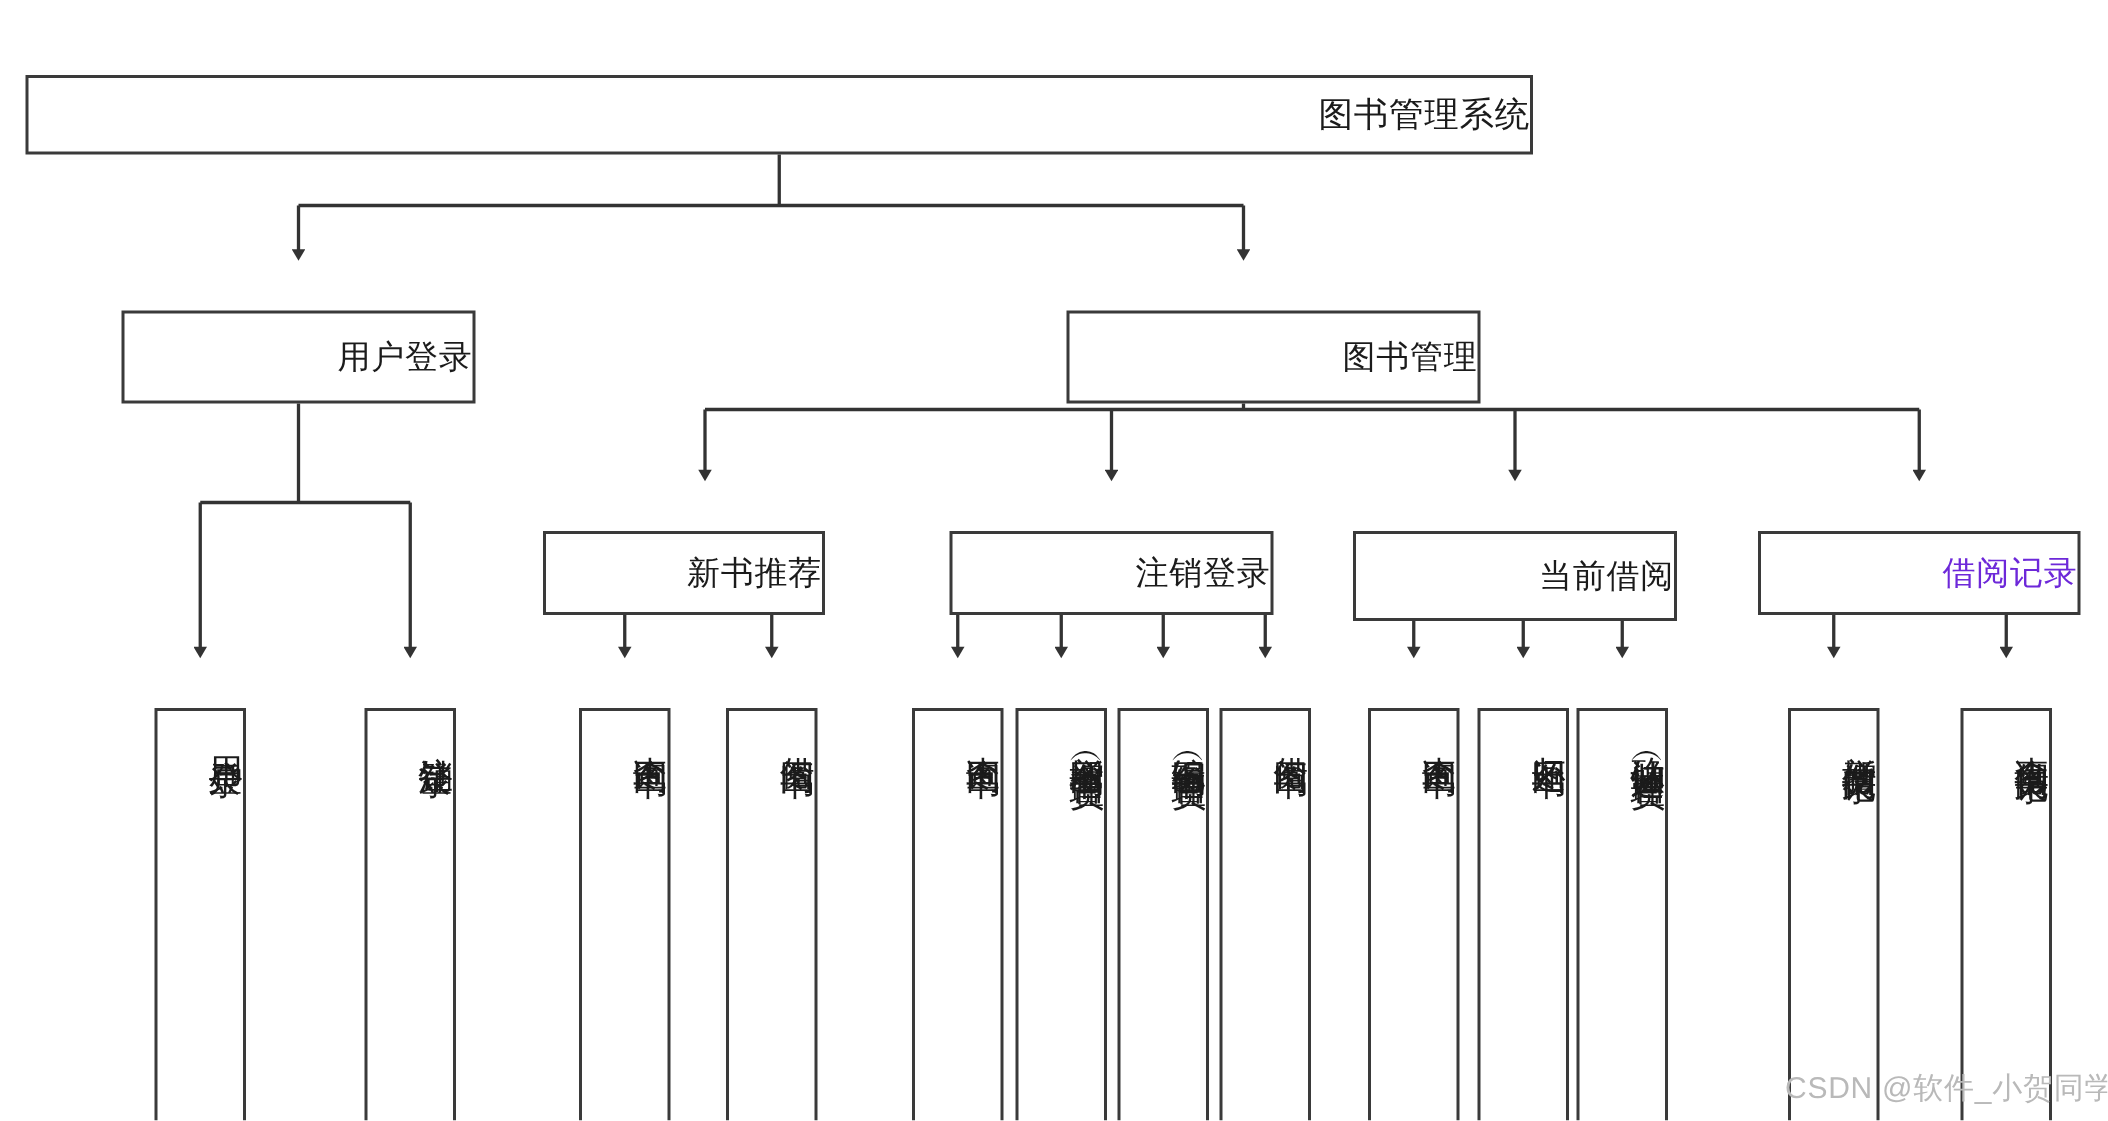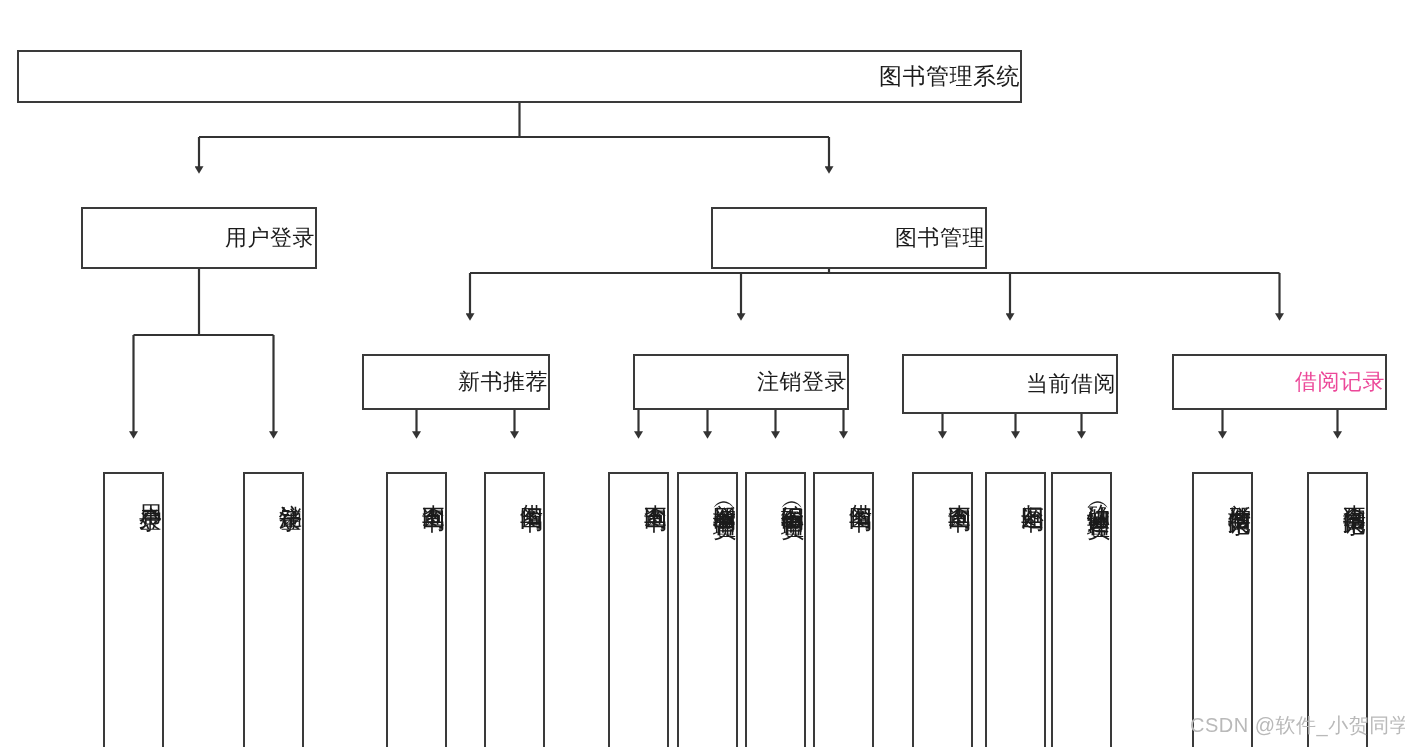--- a/index.html
+++ b/index.html
@@ -125,21 +125,21 @@
       </div>
       <div class="node horiz" style="left: 362px; top: 318px; width: 188px; height: 56px; border-color: rgb(58, 58, 58); background: rgb(255, 255, 255); color: rgb(27, 27, 27);">
         <span class="label">新书推荐</span>
       </div>
       <div class="node horiz" style="left: 633px; top: 318px; width: 216px; height: 56px; border-color: rgb(58, 58, 58); background: rgb(255, 255, 255); color: rgb(27, 27, 27);">
         <span class="label">注销登录</span>
       </div>
       <div class="node horiz" style="left: 902px; top: 318px; width: 216px; height: 60px; border-color: rgb(58, 58, 58); background: rgb(255, 255, 255); color: rgb(27, 27, 27);">
         <span class="label">当前借阅</span>
       </div>
-      <div class="node horiz" style="left: 1172px; top: 318px; width: 215px; height: 56px; border-color: rgb(58, 58, 58); background: rgb(255, 255, 255); color: #ec4899;">
+      <div class="node horiz" style="left: 1172px; top: 318px; width: 215px; height: 56px; border-color: rgb(58, 58, 58); background: rgb(255, 255, 255); color: #6d28d9;">
         <span class="label">借阅记录</span>
       </div>
       <div class="node vert" style="left: 103px; top: 436px; width: 61px; height: 298px; border-color: rgb(58, 58, 58); background: rgb(255, 255, 255); color: rgb(27, 27, 27);">
         <span class="label">用户登录</span>
       </div>
       <div class="node vert" style="left: 243px; top: 436px; width: 61px; height: 298px; border-color: rgb(58, 58, 58); background: rgb(255, 255, 255); color: rgb(27, 27, 27);">
         <span class="label">注销登录</span>
       </div>
       <div class="node vert" style="left: 386px; top: 436px; width: 61px; height: 298px; border-color: rgb(58, 58, 58); background: rgb(255, 255, 255); color: rgb(27, 27, 27);">
         <span class="label">查询图书</span>

